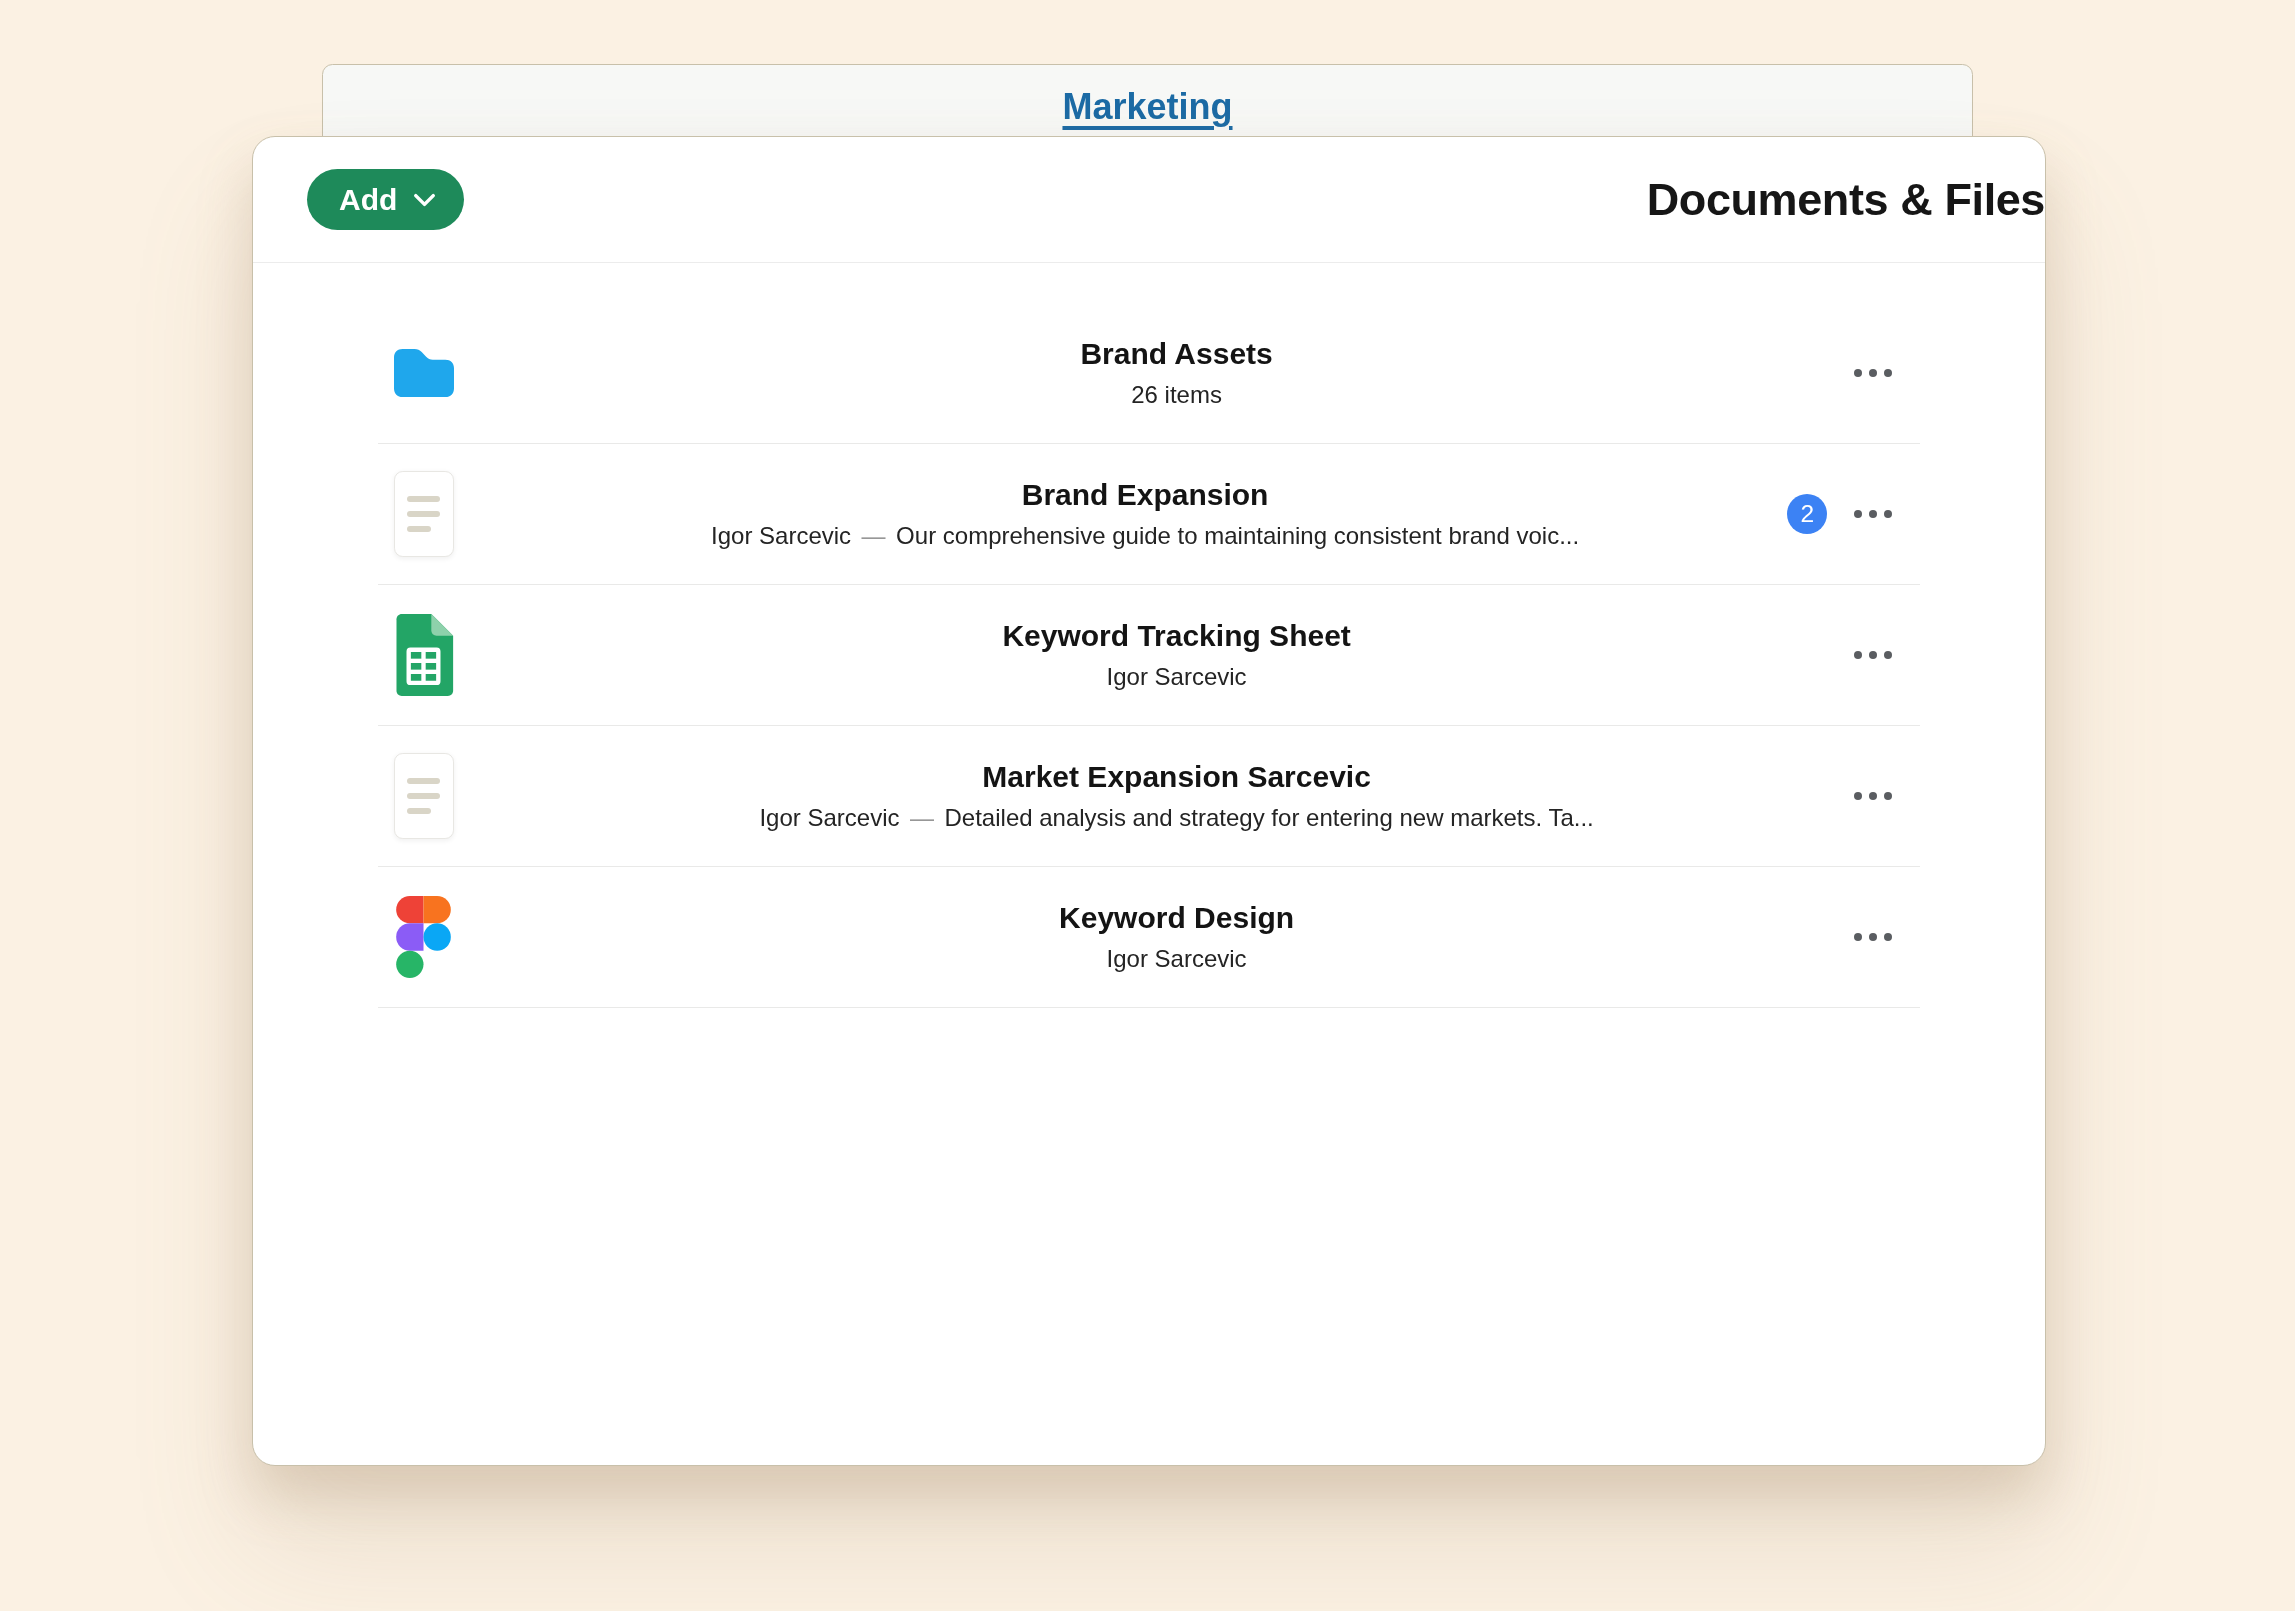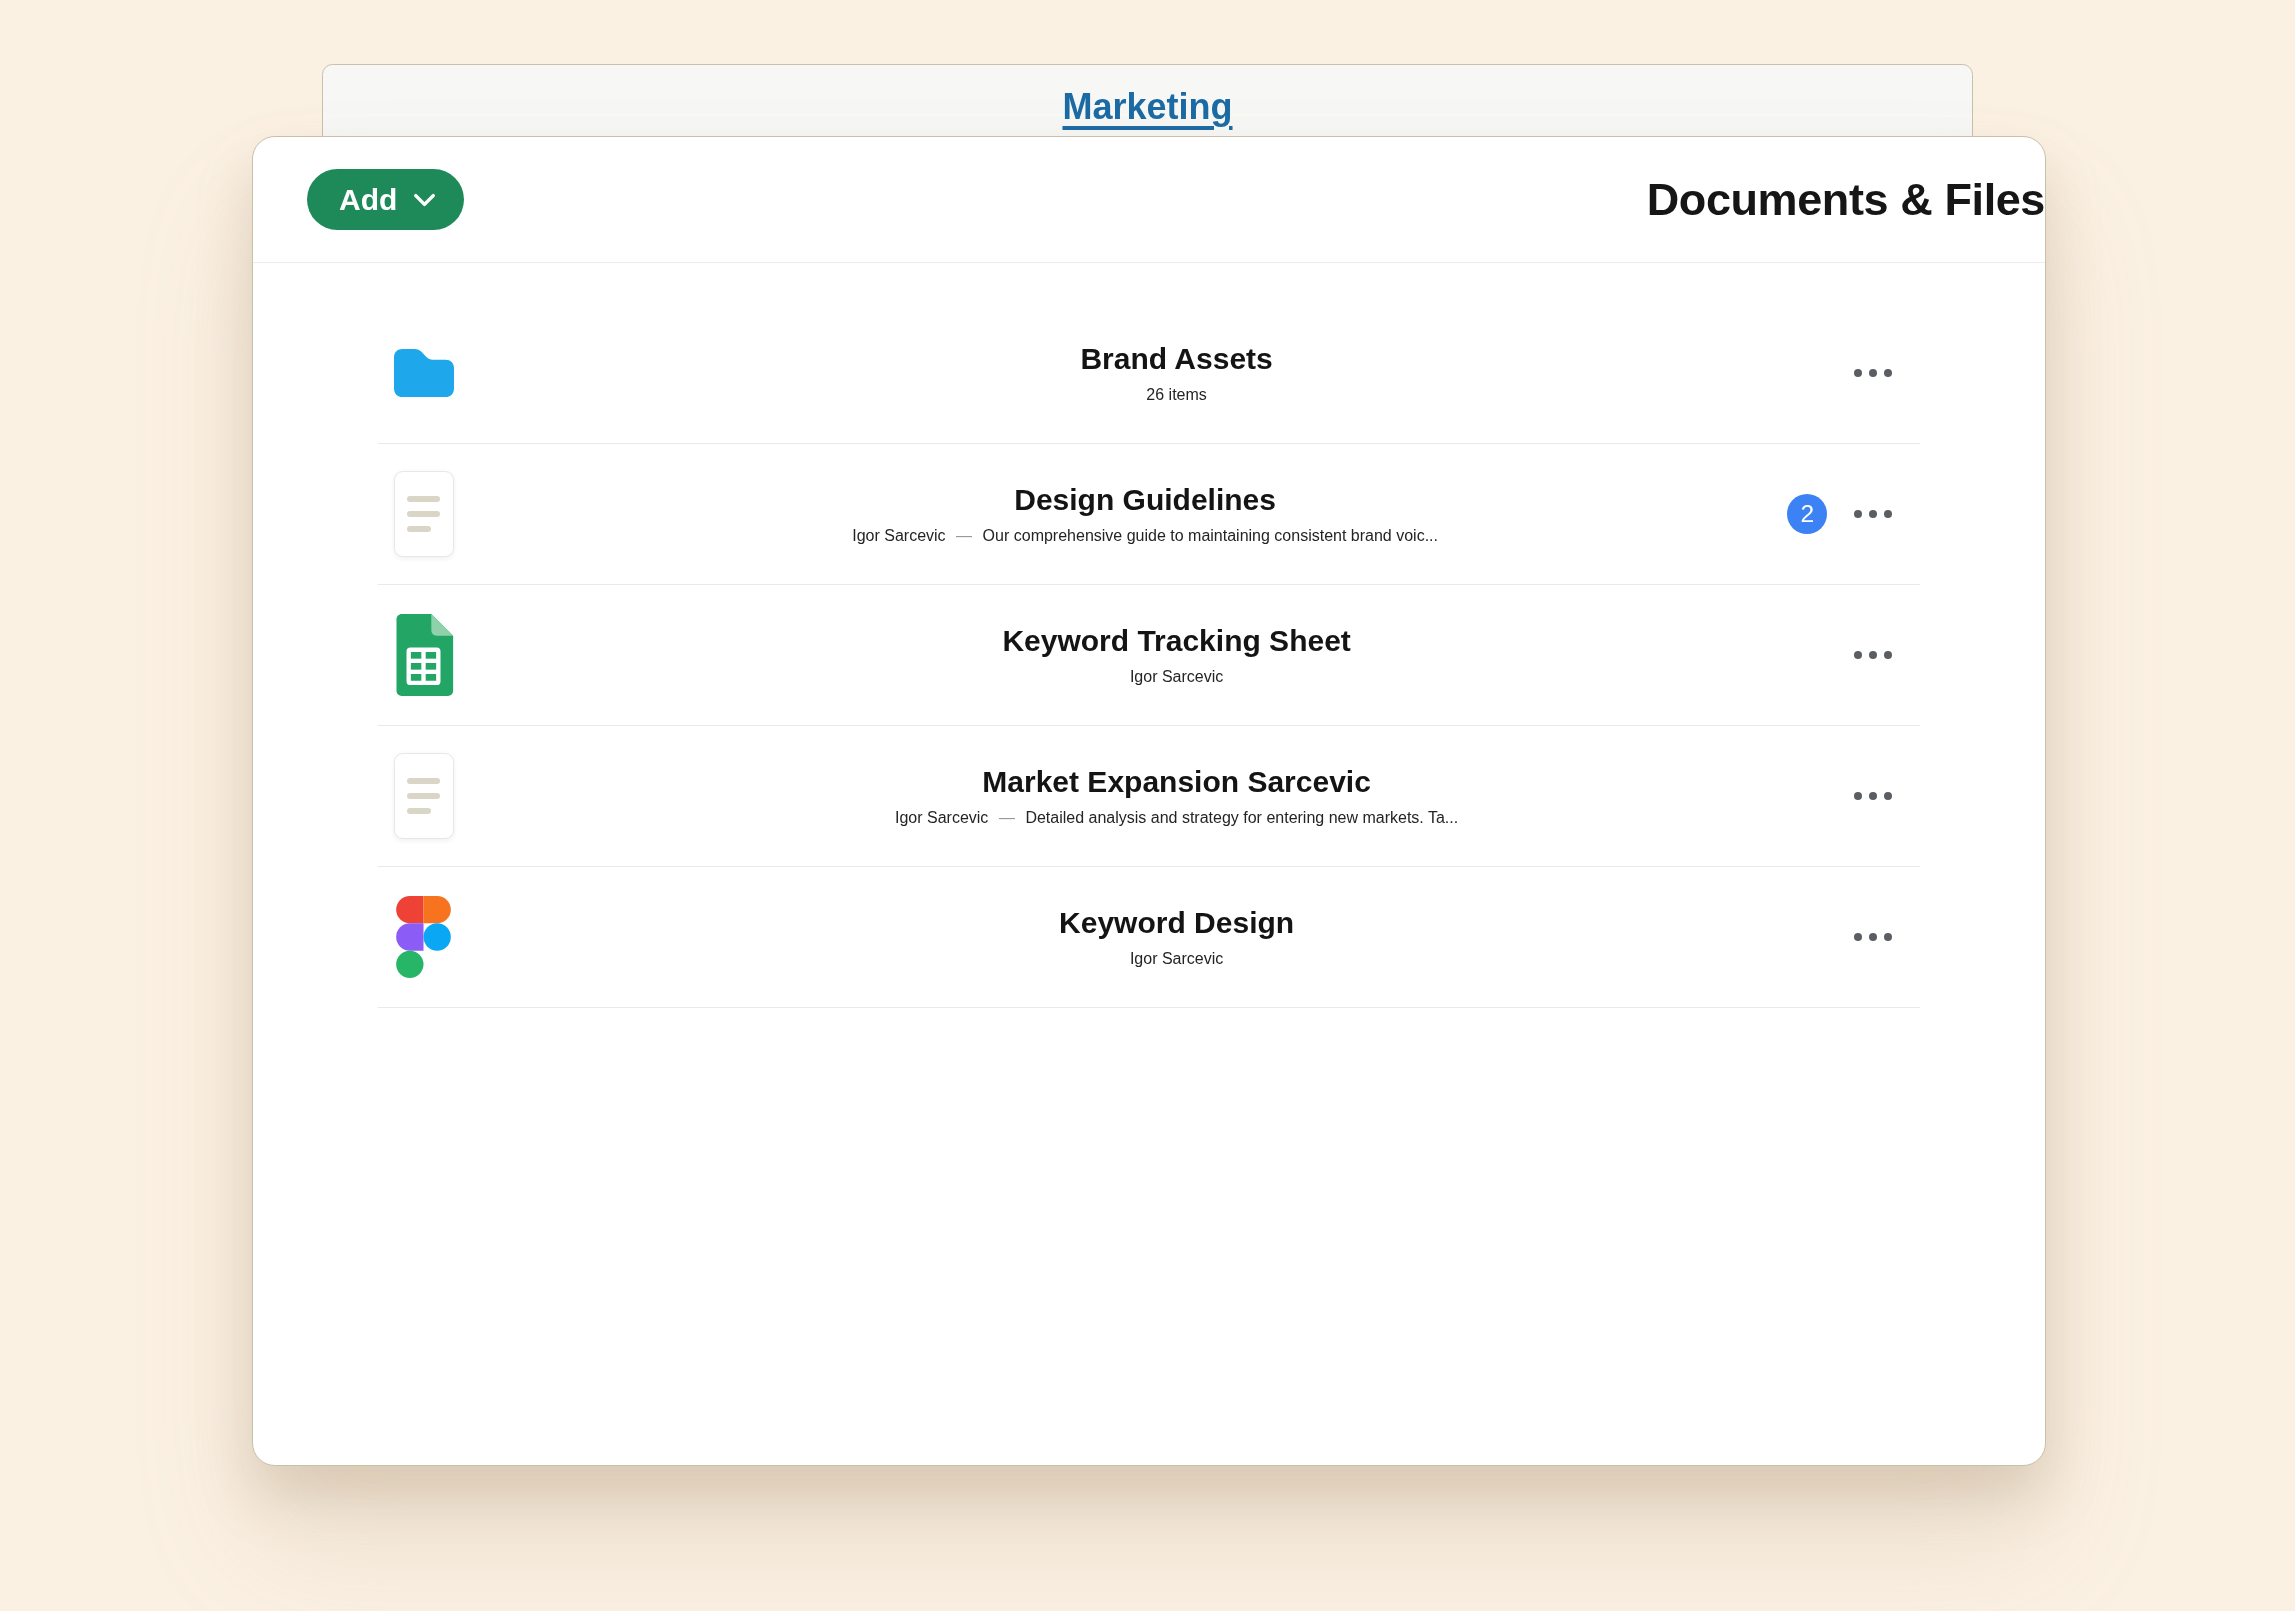--- a/index.html
+++ b/index.html
@@ -86,21 +86,21 @@
     text-align:center;
   }
   .icon-box{
     width:74px;flex:none;
     display:flex;align-items:center;justify-content:center;
     margin-right:42px;
   }
   .row-text{flex:1;min-width:0;}
   .row-title{font-size:30px;font-weight:700;color:#141414;line-height:1.15;}
   .row-meta{
-    margin-top:8.8px;font-size:16px;color:#242424;
+    margin-top:8.8px;font-size:24px;color:#242424;
     white-space:nowrap;overflow:hidden;
   }
   .meta-sep{color:#979797;margin:0 10.5px;}
   .row-actions{display:flex;align-items:center;gap:23px;flex:none;}
   .badge{
     width:40px;height:40px;border-radius:50%;
     background:var(--badge-blue);color:#ffffff;
     font-size:24.6px;font-weight:400;
     display:flex;align-items:center;justify-content:center;
     cursor:pointer;
@@ -167,21 +167,21 @@
 
     <div class="doc-row">
       <div class="icon-box">
         <div class="doc-icon">
           <span class="l l1"></span>
             <span class="l l2"></span>
             <span class="l l3"></span>
         </div>
       </div>
       <div class="row-text">
-        <div class="row-title">Design Guidelines</div>
+        <div class="row-title">Brand Expansion</div>
         <div class="row-meta">
           <span>Igor Sarcevic</span><span class="meta-sep">—</span><span>Our comprehensive guide to maintaining consistent brand voic...</span>
         </div>
       </div>
       <div class="row-actions">
         <span class="badge">2</span>
         <button class="more-btn" aria-label="More options">
           <span class="dot"></span>
             <span class="dot"></span>
             <span class="dot"></span>

